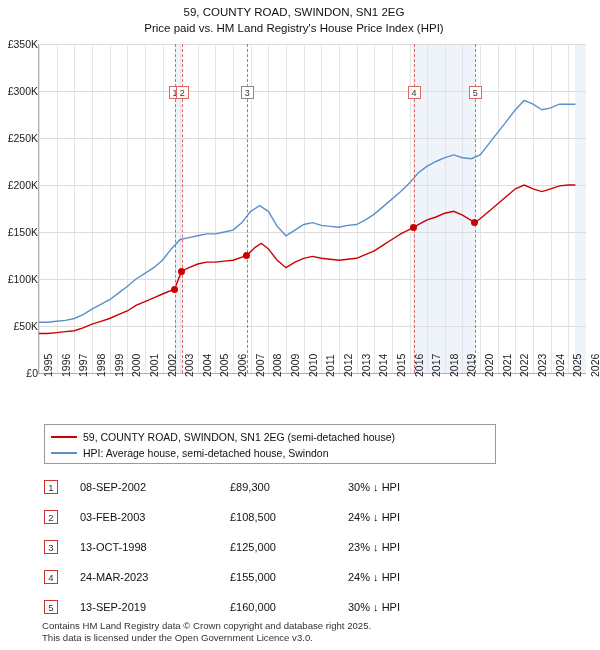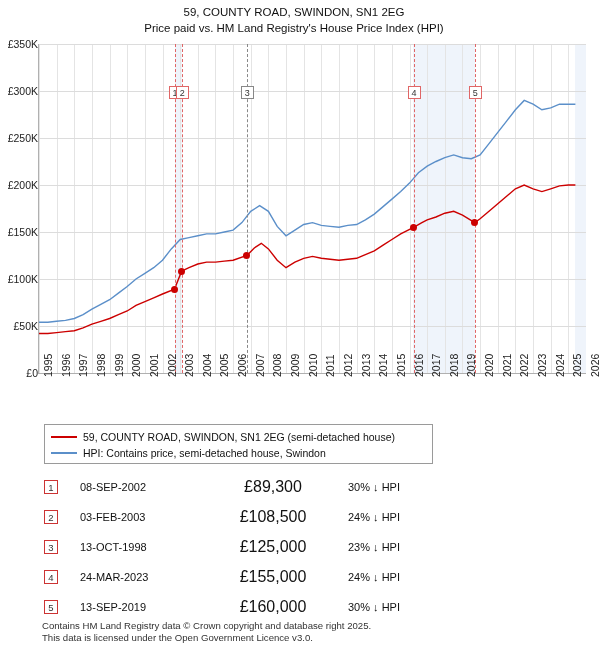--- a/index.html
+++ b/index.html
@@ -122,21 +122,21 @@
     margin-left: -3.5px;
     margin-top: -3.5px;
     border-radius: 50%;
     background: #cc0000;
   }
   
   .legend {
     position: absolute;
     left: 44px;
     top: 424px;
-    width: 389px;
+    width: 452px;
     height: 40px;
     border: 1px solid #9a9a9a;
     background: #fff;
     box-sizing: border-box;
     padding: 4px 6px;
   }
   .legend-row {
     display: flex;
     align-items: center;
     height: 16px;
@@ -181,22 +181,22 @@
     flex: none;
   }
   .tdate {
     width: 150px;
     padding-left: 22px;
     font-size: 11px;
     color: #111;
   }
   .tprice {
     width: 86px;
-    text-align: center;
-    font-size: 16px;
+    text-align: left;
+    font-size: 11px;
     color: #111;
   }
   .tdelta {
     padding-left: 32px;
     font-size: 11px;
     color: #111;
   }
   
   .footer {
     position: absolute;
@@ -328,21 +328,21 @@
       </div>
   </div>
 
   <div class="legend">
     <div class="legend-row">
       <span class="legend-swatch"></span>
       <span class="legend-text">59, COUNTY ROAD, SWINDON, SN1 2EG (semi-detached house)</span>
     </div>
     <div class="legend-row">
       <span class="legend-swatch blue"></span>
-      <span class="legend-text">HPI: Contains price, semi-detached house, Swindon</span>
+      <span class="legend-text">HPI: Average house, semi-detached house, Swindon</span>
     </div>
   </div>
 
   <div class="table">
     <div class="trow">
       <span class="tnum">1</span>
       <span class="tdate">08-SEP-2002</span>
       <span class="tprice">£89,300</span>
       <span class="tdelta">30% ↓ HPI</span>
     </div>

